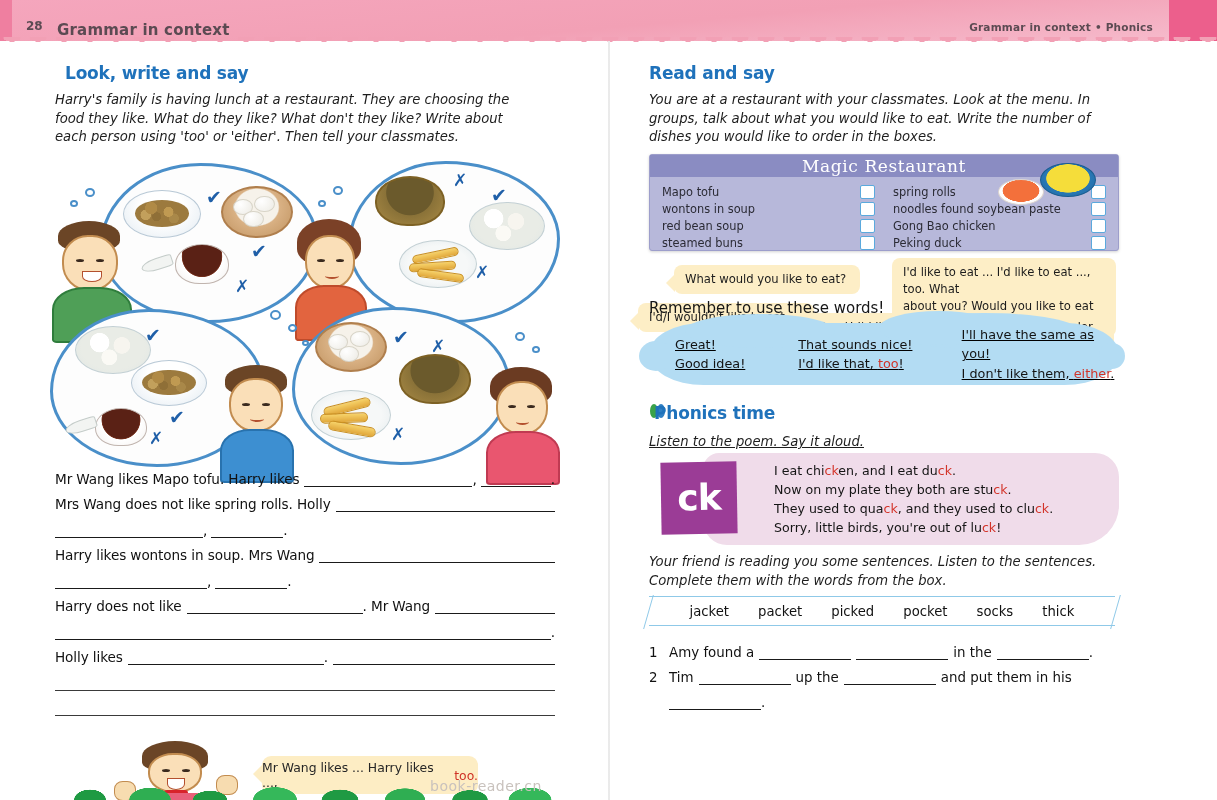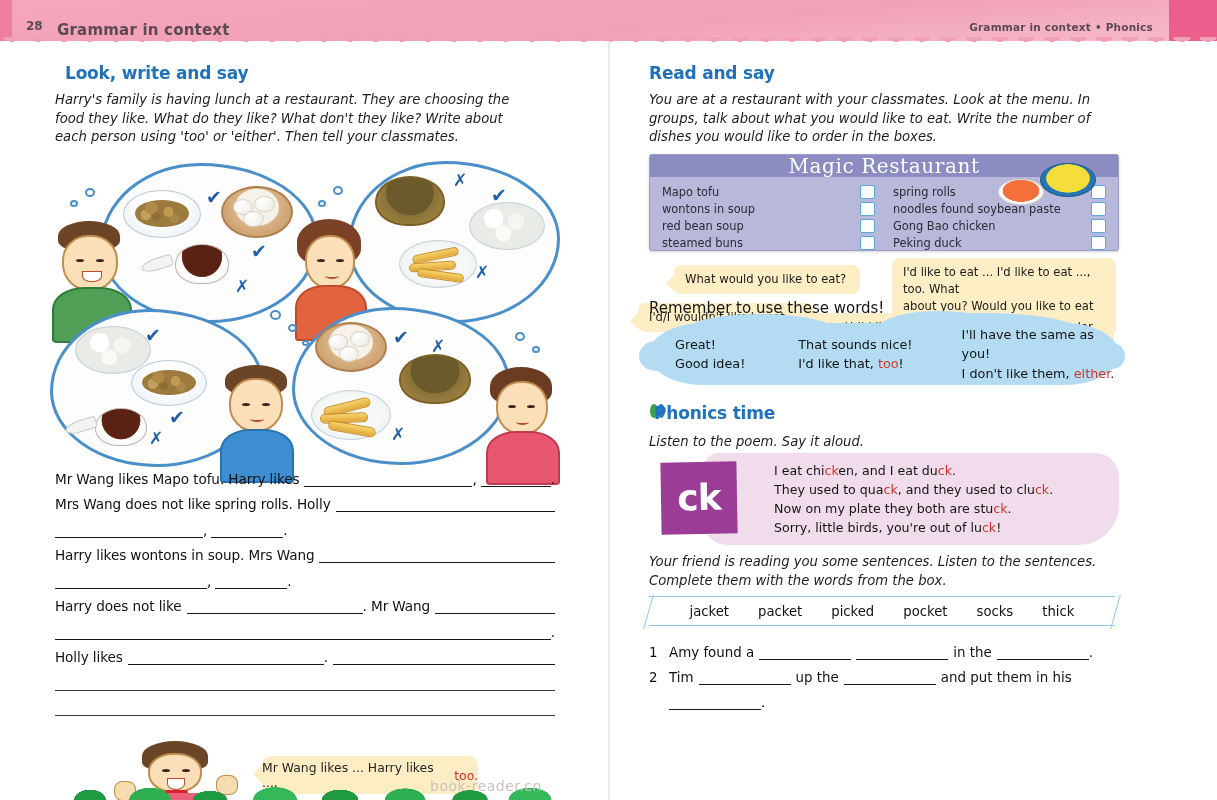--- a/index.html
+++ b/index.html
@@ -200,21 +200,21 @@
 
   .menu {
     position:absolute; left:39px; top:113px; width:470px; height:97px;
     background:#b7b8da; border:1px solid #9d9ecb; border-radius:3px;
     box-shadow:0 1px 3px rgba(0,0,0,.18);
   }
   .menu-bar {
     height:22px; background:#8a8cc2; display:flex; align-items:center; justify-content:center;
   }
   .menu-title {
-    color:#fff; font-size:20px; letter-spacing:.6px;
+    color:#fff; font-size:17px; letter-spacing:.6px;
     font-family:"DejaVu Serif", serif;
   }
   .menu-cols { display:flex; padding:6px 12px 0 12px; gap:4px; }
   .menu-col { flex:1; }
   .menu-row { display:flex; align-items:center; height:17px; }
   .menu-item {
     flex:1; font-size:11.4px; color:#2b2b35;
     font-family:"DejaVu Sans", sans-serif; white-space:nowrap;
   }
   .menu-box {
@@ -263,30 +263,30 @@
   }
   .cloud-bg:after{
     content:""; position:absolute; right:40px; top:-10px; width:190px; height:36px;
     background:#b3dcf3; border-radius:50%;
   }
   .cloud-puff {
     position:absolute; background:#b3dcf3; border-radius:50%;
   }
   .cloud-inner {
     position:absolute; inset:0; display:flex; align-items:center;
-    padding-left:26px; gap:28px; z-index:3;
+    padding-left:26px; gap:28px; z-index:3;text-decoration:underline;
   }
   .cl-col { font-size:12.8px; line-height:1.5; color:#131313; font-family:"DejaVu Sans", sans-serif; }
   .cl-col .r { color:#d0352a; }
 
   .ph-title { position:absolute; left:44px; top:362px; }
   .ph-icon {
     position:absolute; left:39px; top:361px; width:18px; height:18px;
   }
-  .ph-instr { position:absolute; left:39px; top:392px; }
+  .ph-instr { position:absolute; left:39px; top:392px;text-decoration:underline; }
 
   .poem-wrap { position:absolute; left:39px; top:412px; width:470px; height:92px; }
   .poem-bg {
     position:absolute; left:54px; top:0; width:416px; height:92px;
     background:#f0dcea; border-radius:16px 24px 40px 24px;
   }
   .ck-box {
     position:absolute; left:12px; top:9px; width:76px; height:72px;
     background:#9b3c96; display:flex; align-items:center; justify-content:center;
     transform:rotate(-1deg);
@@ -641,22 +641,22 @@
     <div class="sec-title ph-title">Phonics time</div>
     <div class="instr ph-instr">Listen to the poem. Say it aloud.</div>
 
     <div class="poem-wrap">
       <div class="poem-bg"></div>
       <div class="ck-box">
         <span class="ck-text">ck</span>
       </div>
       <div class="poem">
         <div><span>I eat chi</span><span class="r">ck</span><span>en, and I eat du</span><span class="r">ck</span><span>.</span></div>
+        <div><span>Now on my plate they both are stu</span><span class="r">ck</span><span>.</span></div>
         <div><span>They used to qua</span><span class="r">ck</span><span>, and they used to clu</span><span class="r">ck</span><span>.</span></div>
-        <div><span>Now on my plate they both are stu</span><span class="r">ck</span><span>.</span></div>
         <div><span>Sorry, little birds, you're out of lu</span><span class="r">ck</span><span>!</span></div>
       </div>
     </div>
 
     <div class="instr ex-instr">Your friend is reading you some sentences. Listen to the sentences. Complete them with the words from the box.</div>
 
     <div class="wordbox">
       <span class="wb-word">jacket</span>
       <span class="wb-word">packet</span>
       <span class="wb-word">picked</span>

